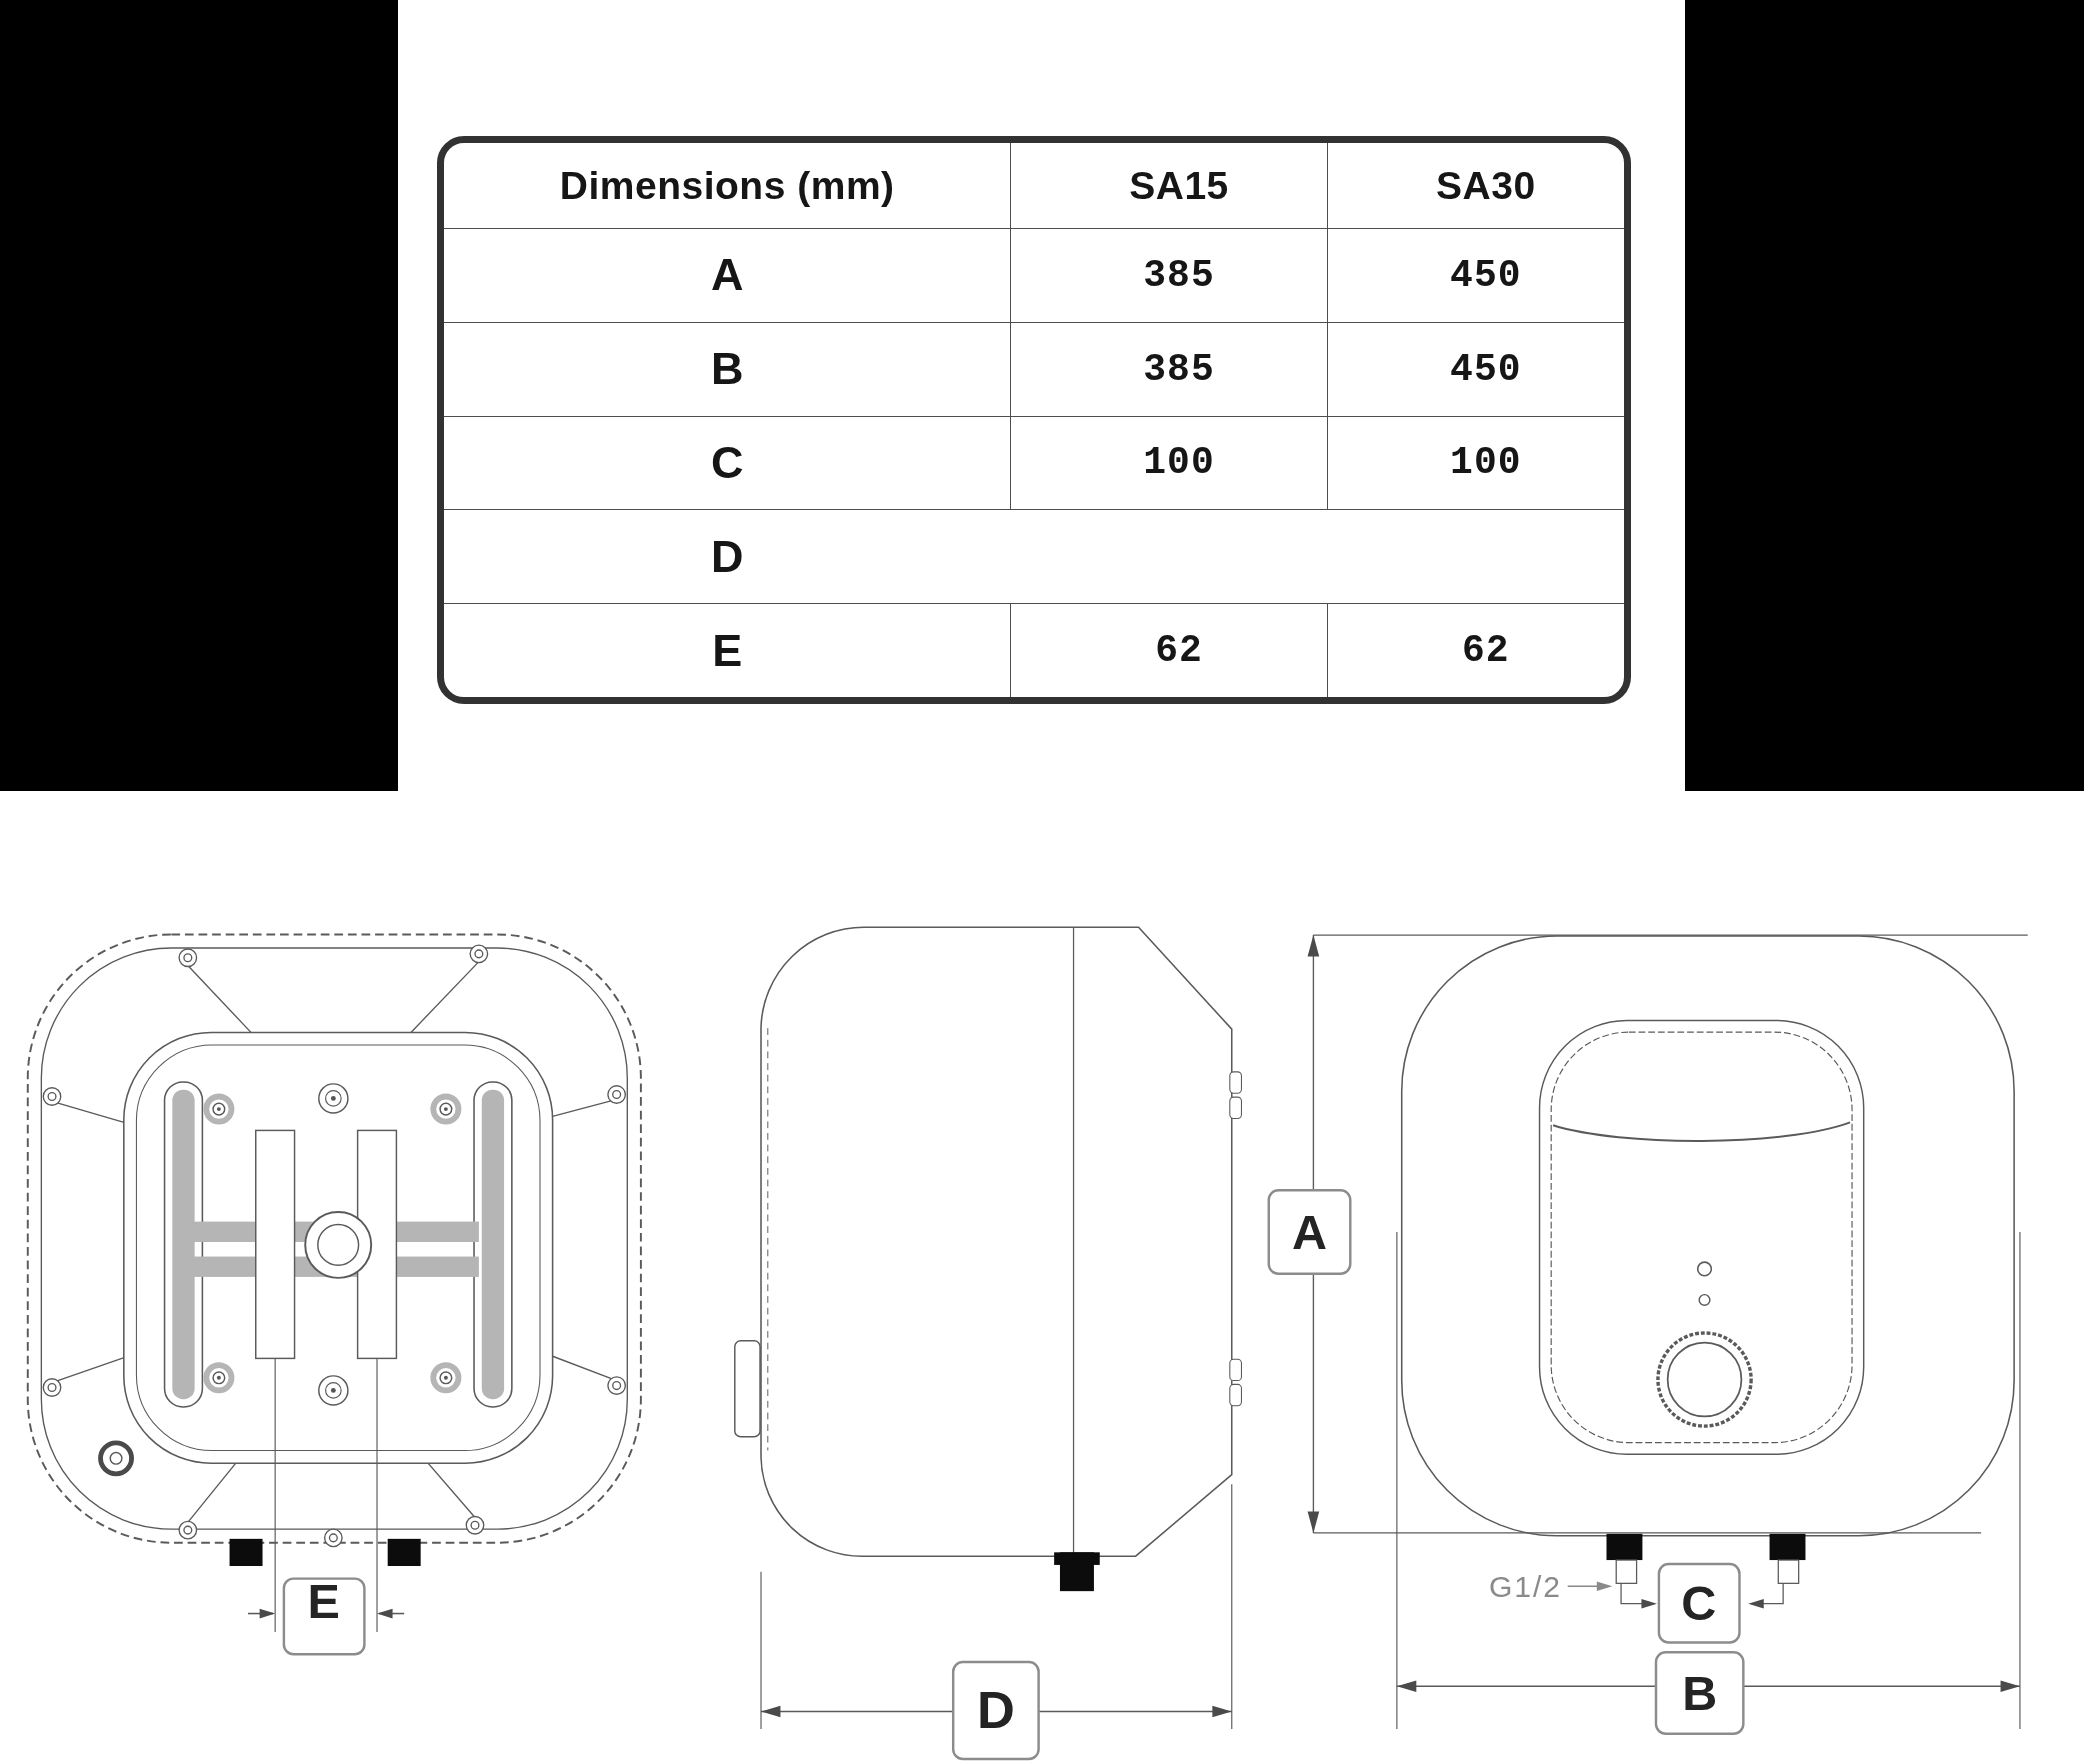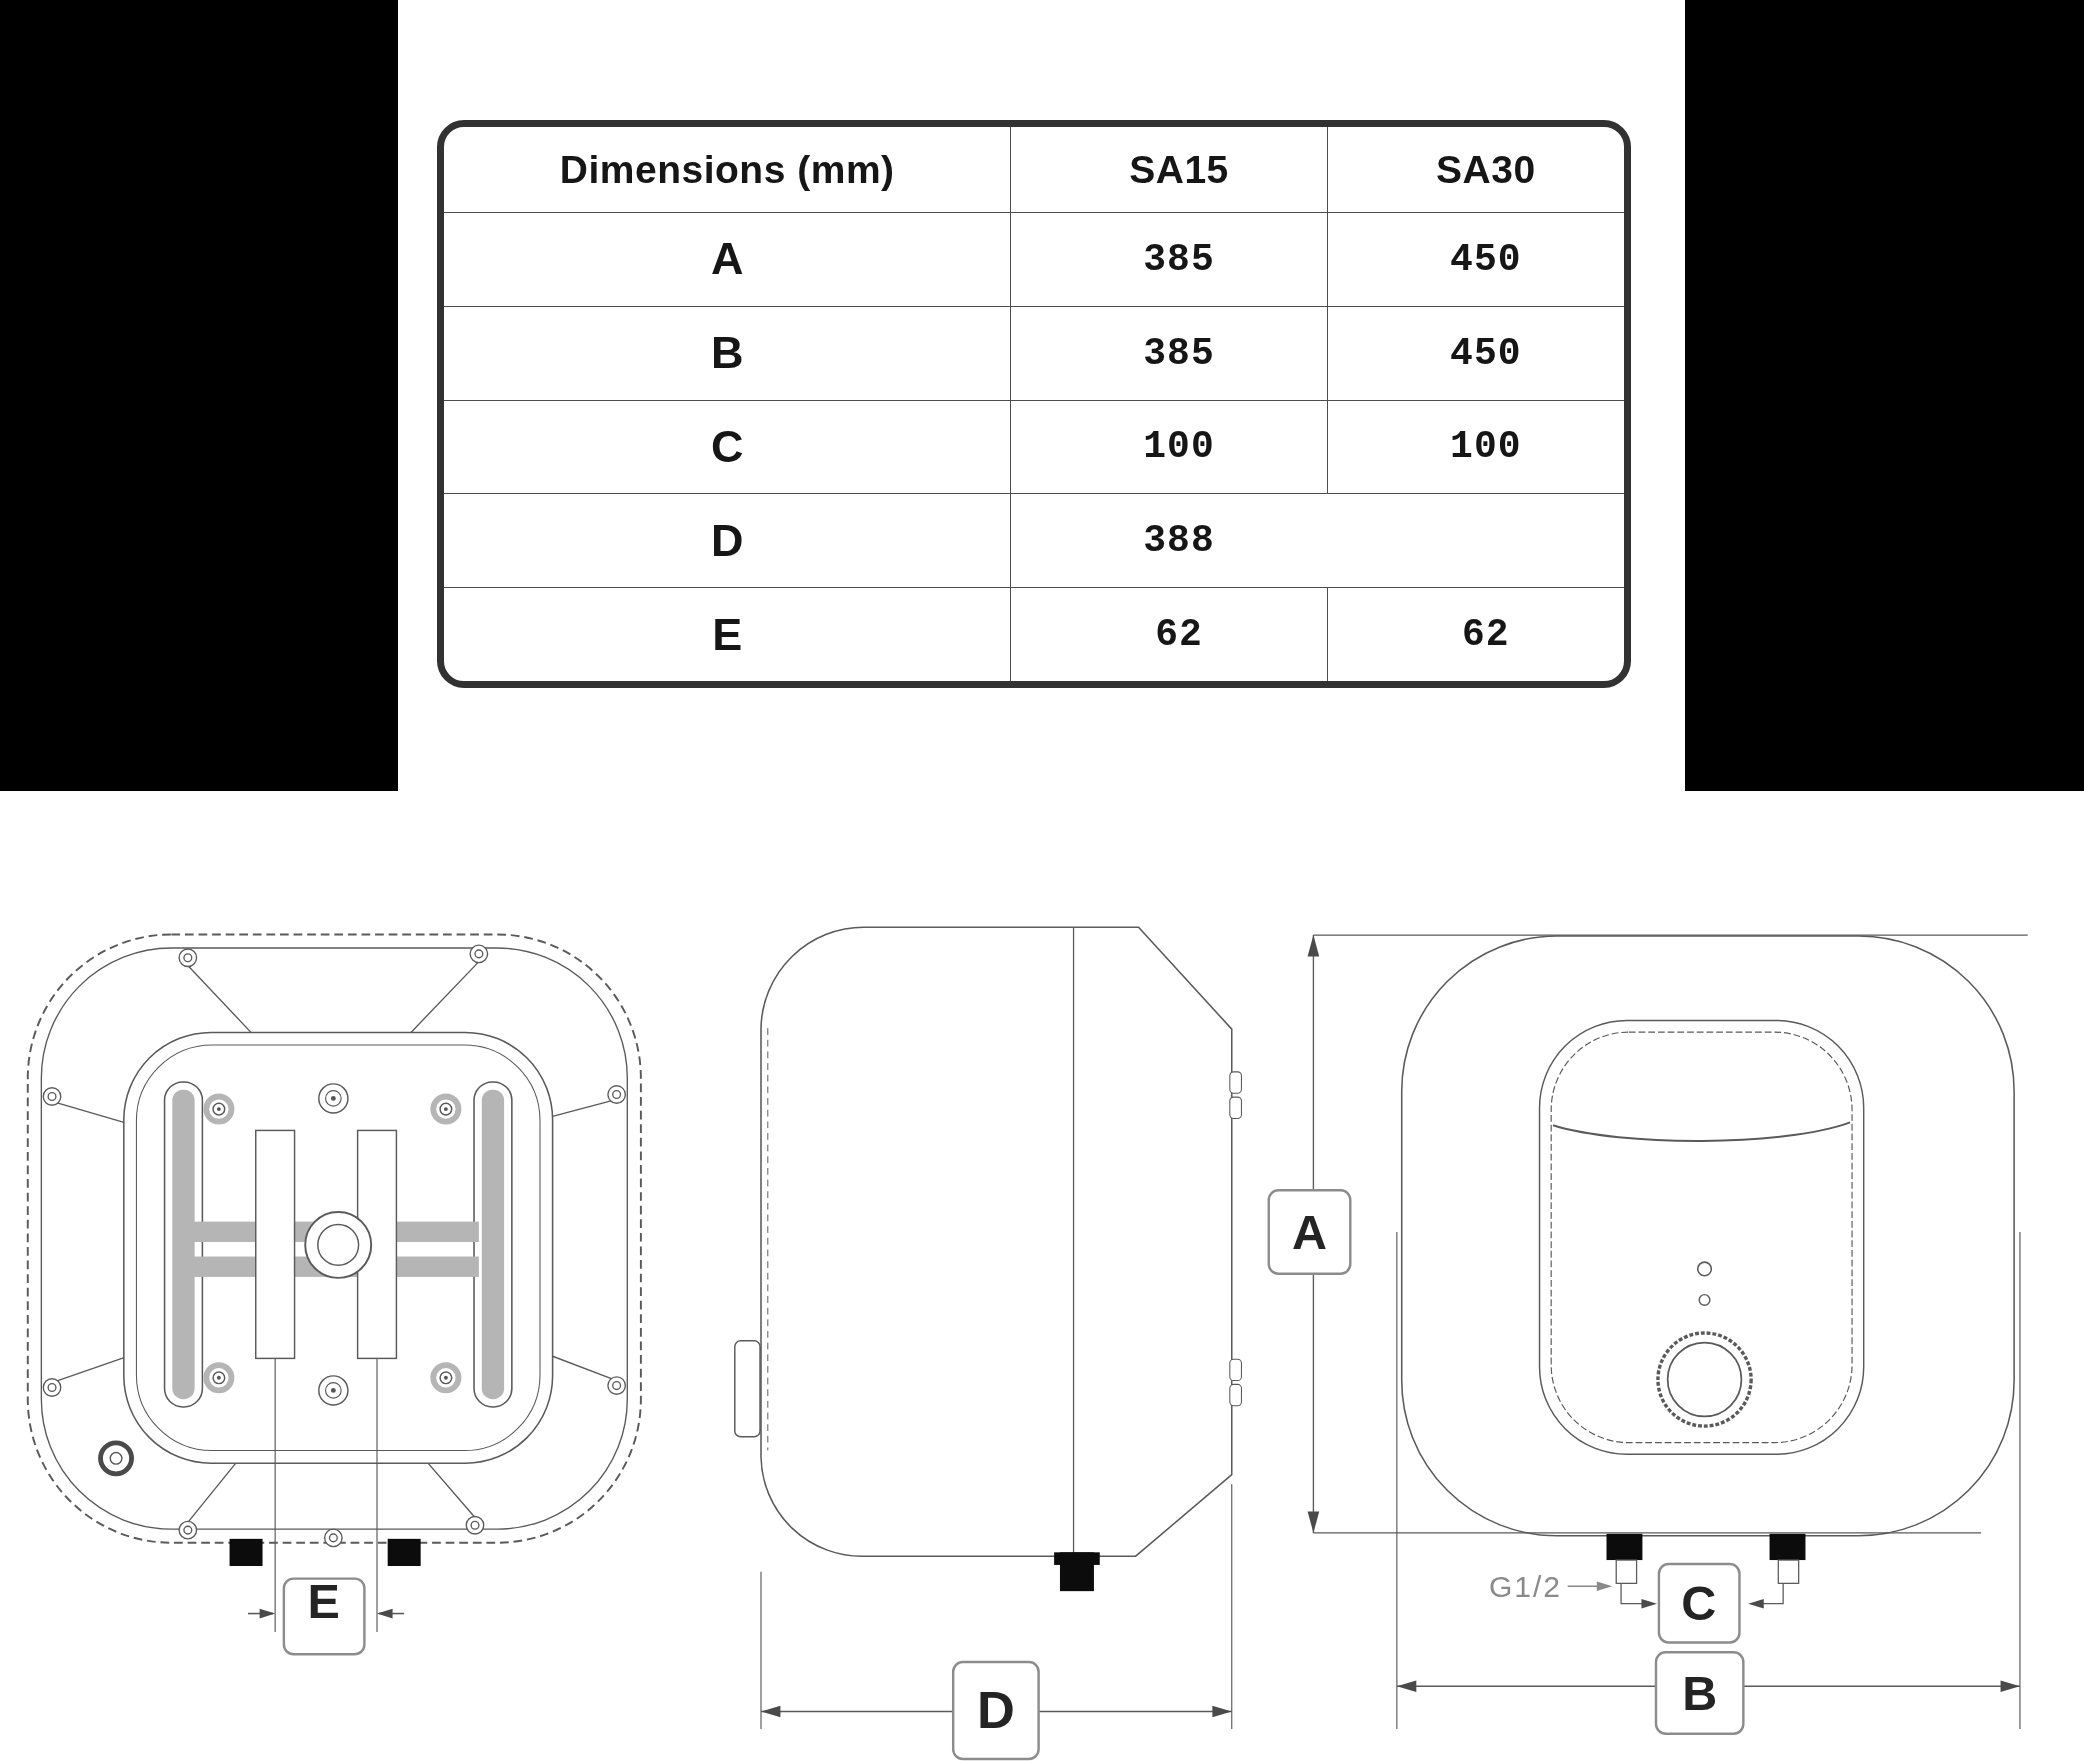--- a/index.html
+++ b/index.html
@@ -6,21 +6,21 @@
   #page{
     position:relative;width:2084px;height:1761px;background:#ffffff;overflow:hidden;
     font-family:"Liberation Sans",sans-serif;
   }
   .redaction{position:absolute;top:0;height:791px;background:#000;}
   #bar-left{left:0;width:398px;}
   #bar-right{left:1685px;width:400px;}
 
   
   #dim-table{
-    position:absolute;left:437px;top:120px;width:1194px;height:568px;
+    position:absolute;left:437px;top:136px;width:1194px;height:568px;
     box-sizing:border-box;border:7.8px solid #323232;border-radius:27px;
     display:grid;grid-template-rows:85px 1fr 1fr 1fr 1fr 1fr;
     background:#fff;color:#161616;
   }
   .t-row{display:grid;grid-template-columns:48% 26.8% 25.2%;}
   .t-row + .t-row{border-top:1.9px solid #4d4d4d;}
   .t-cell{display:flex;align-items:center;justify-content:center;font-weight:bold;}
   .t-cell + .t-cell{border-left:1.9px solid #4d4d4d;padding-left:20px;}
   .t-head{font-size:39px;letter-spacing:0.5px;}
   .t-dim{font-size:45px;}
@@ -55,21 +55,20 @@
       <div class="t-cell t-val">385</div>
       <div class="t-cell t-val">450</div>
     </div>
     <div class="t-row">
       <div class="t-cell t-dim">C</div>
       <div class="t-cell t-val">100</div>
       <div class="t-cell t-val">100</div>
     </div>
     <div class="t-row">
       <div class="t-cell t-dim">D</div>
-      <div class="t-cell t-val">388</div>
     </div>
     <div class="t-row">
       <div class="t-cell t-dim">E</div>
       <div class="t-cell t-val">62</div>
       <div class="t-cell t-val">62</div>
     </div>
   </div>
 
   <svg style="left:14.6px;top:917px" width="660" height="844" viewBox="0 0 680 870" fill="none" stroke="#5a5a5a" stroke-width="1.4">
 

